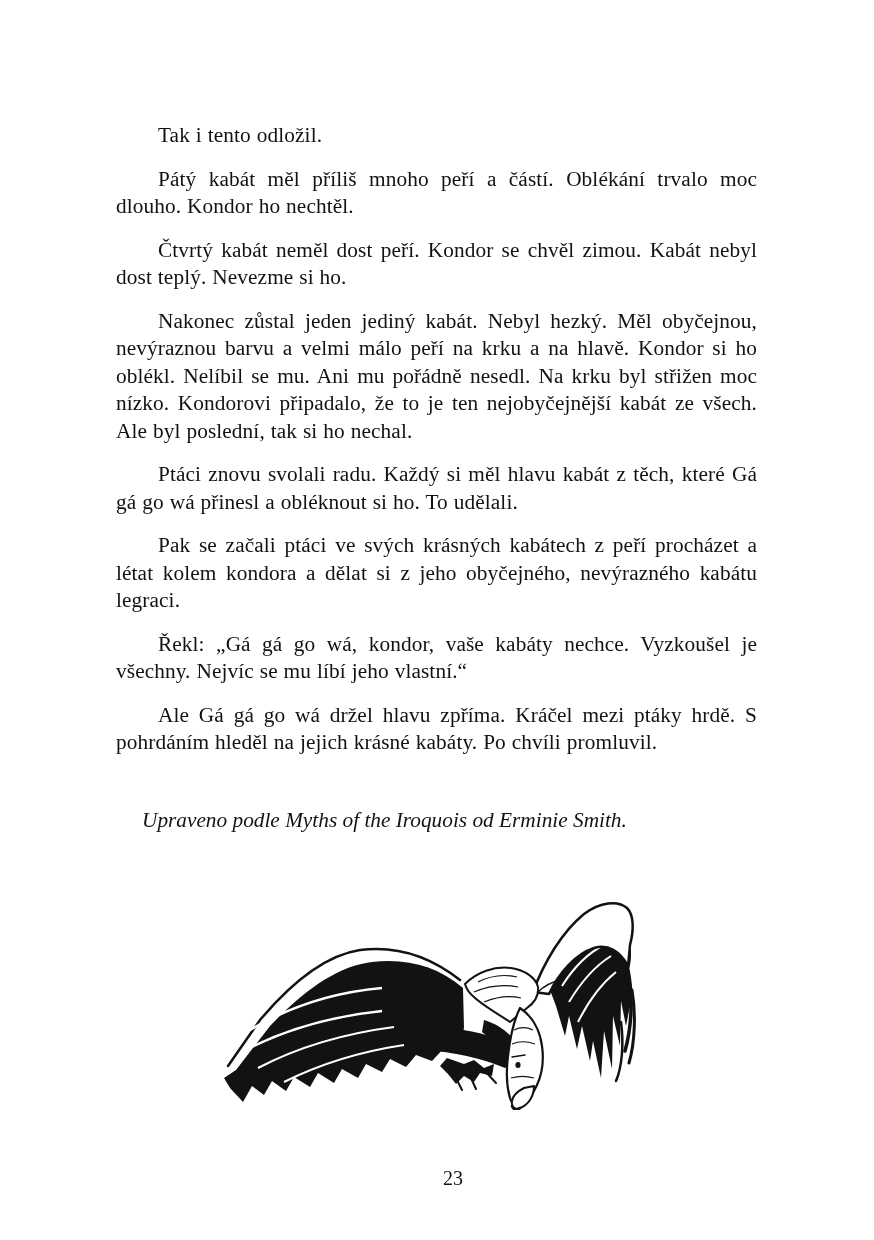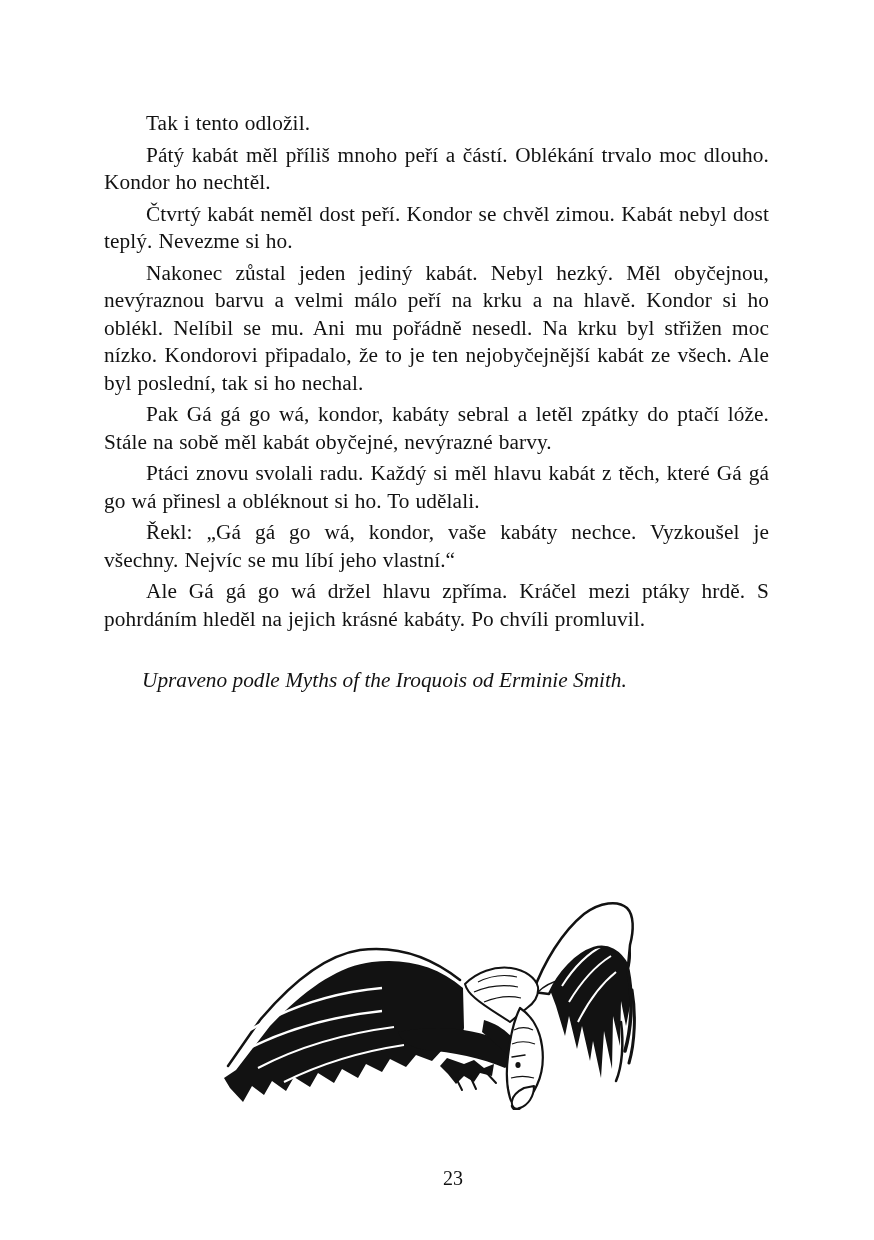--- a/index.html
+++ b/index.html
@@ -15,31 +15,31 @@
     color: #121212;
     overflow: hidden;
   }
   .text-block {
     position: absolute;
     left: 100px;
     top: 106px;
     width: 673px;
   }
   p.story {
-    margin: 4px;
+    margin: 16px;
     font-size: 21.3px;
     line-height: 27.5px;
     text-align: justify;
     text-indent: 42px;
     hyphens: none;
     letter-spacing: 0.1px;
     word-spacing: 0.5px;
   }
   p.attribution {
-    margin: 34px 0 0 0;
+    margin: 50px 0 0 0;
     font-size: 21.3px;
     line-height: 27.5px;
     font-style: italic;
     text-indent: 42px;
   }
   .illustration {
     position: absolute;
     left: 222px;
     top: 898px;
     width: 415px;
@@ -57,22 +57,22 @@
   }
 </style>
 </head>
 <body>
 
 <div class="text-block">
   <p class="story">Tak i tento odložil.</p>
   <p class="story">Pátý kabát měl příliš mnoho peří a částí. Oblékání trvalo moc dlouho. Kondor ho nechtěl.</p>
   <p class="story">Čtvrtý kabát neměl dost peří. Kondor se chvěl zimou. Kabát nebyl dost teplý. Nevezme si ho.</p>
   <p class="story">Nakonec zůstal jeden jediný kabát. Nebyl hezký. Měl obyčejnou, nevýraznou barvu a velmi málo peří na krku a na hlavě. Kondor si ho oblékl. Nelíbil se mu. Ani mu pořádně nesedl. Na krku byl střižen moc nízko. Kondorovi připadalo, že to je ten nejobyčejnější kabát ze všech. Ale byl poslední, tak si ho nechal.</p>
-  <p class="story">Pak Gá gá go wá, kondor, kabáty sebral a letěl zpátky do ptačí lóže. Stále na sobě měl kabát obyčejné, nevýrazné barvy.</p>
   <p class="story">Ptáci znovu svolali radu. Každý si měl hlavu kabát z těch, které Gá gá go wá přinesl a obléknout si ho. To udělali.</p>
+  <p class="story">Pak se začali ptáci ve svých krásných kabátech z peří procházet a létat kolem kondora a dělat si z jeho obyčejného, nevýrazného kabátu legraci.</p>
   <p class="story">Řekl: „Gá gá go wá, kondor, vaše kabáty nechce. Vyzkoušel je všechny. Nejvíc se mu líbí jeho vlastní.“</p>
   <p class="story">Ale Gá gá go wá držel hlavu zpříma. Kráčel mezi ptáky hrdě. S pohrdáním hleděl na jejich krásné kabáty. Po chvíli promluvil.</p>
   <p class="attribution">Upraveno podle Myths of the Iroquois od Erminie Smith.</p>
 </div>
 
 <div class="illustration">
   <svg viewBox="0 0 415 208" xmlns="http://www.w3.org/2000/svg">
 
     <path d="M238,80 C205,54 170,46 138,50 C105,55 70,82 38,120 L6,166" fill="none" stroke="#121212" stroke-width="2.5" stroke-linecap="round"></path>
 

